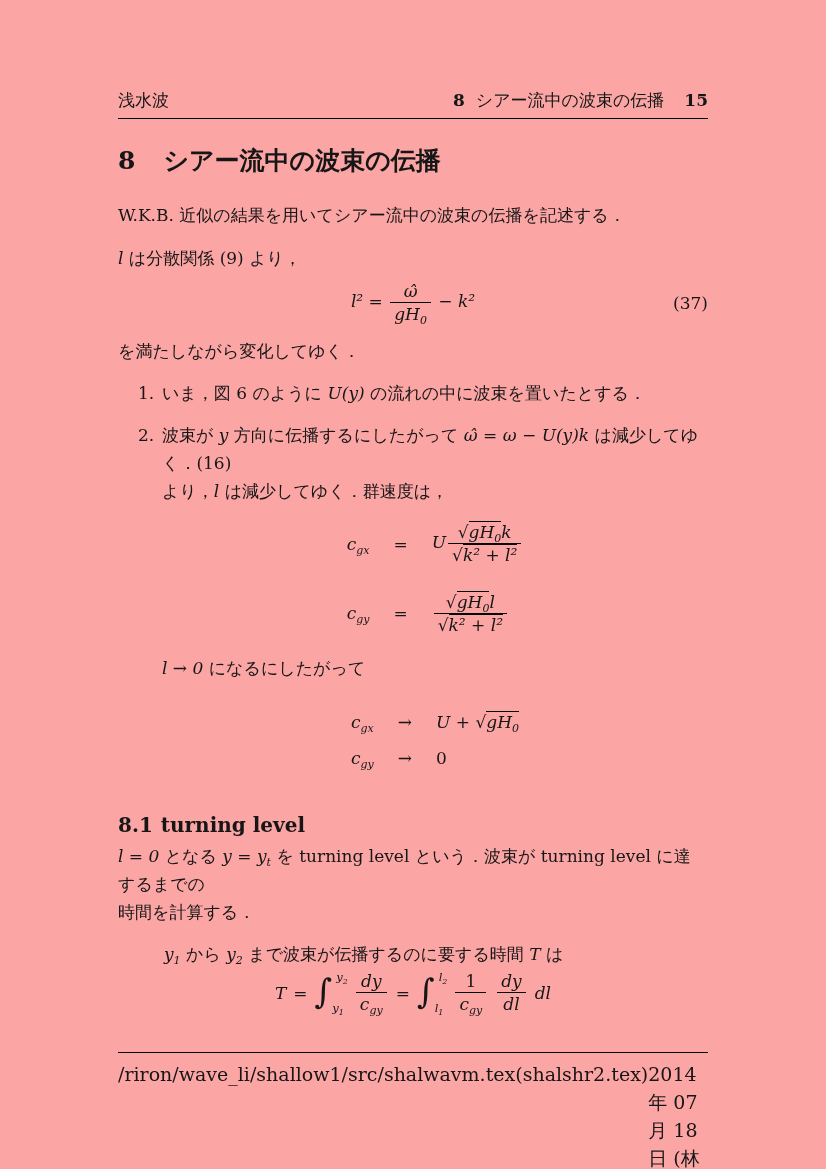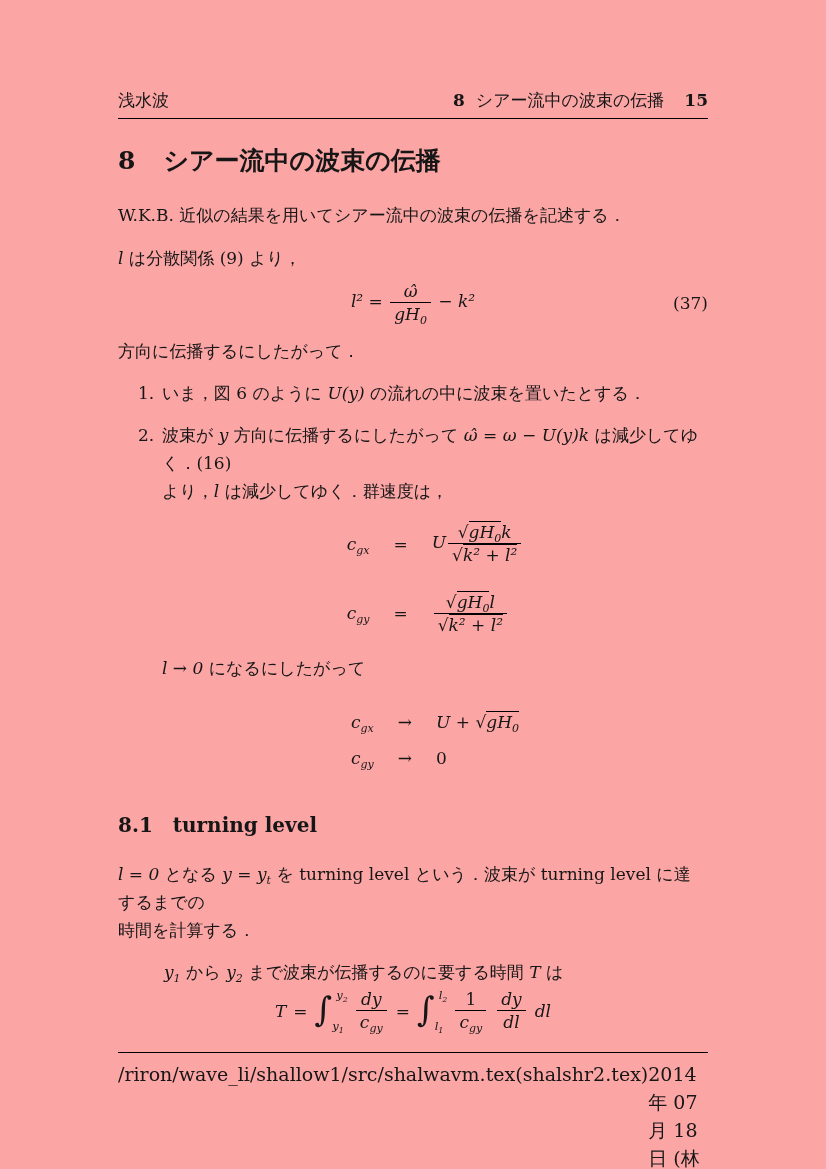--- a/index.html
+++ b/index.html
@@ -21,27 +21,27 @@
   .running-header { display:flex; justify-content:space-between; align-items:baseline; }
   .rh-right { white-space:nowrap; }
   .b { font-weight: bold; }
   .rh-page { margin-left: 20px; }
   .header-rule { border:0; border-top:1.4px solid #000; margin:4px 0 0 0; }
 
   
   h1 { font-size:25px; line-height:32px; font-weight:bold; margin:26px 0 0 0; }
   h1 .secnum { margin-right:28px; }
   h2 { font-size:20px; line-height:26px; font-weight:bold; margin:40px 0 0 0; }
-  h2 .secnum { margin-right:20px;text-align:right; }
+  h2 .secnum { margin-right:8px;text-align:right; }
 
   p { margin:0; }
   .p-intro   { margin-top:24px; }
   .p-disp    { margin-top:15px; }
   .p-satisfy { margin-top:12px; }
-  .p-turn    { margin-top:22px; }
+  .p-turn    { margin-top:4px; }
   .p-time    { margin-top:14px;margin-left:46px; }
   .p-here    { margin-top:12px; }
 
   .mi { font-style: italic; }
   sub { font-size:11px; font-style:italic; line-height:0; }
 
   
   .eq37 { position:relative; text-align:center; margin-top:8px; }
   .eq-tag { position:absolute; right:0; top:50%; transform:translateY(-50%); font-style:normal; }
   .frac { display:inline-block; vertical-align:middle; text-align:center; line-height:1.3; padding:0 2px; }
@@ -106,21 +106,21 @@
 
     <div class="eq37">
       <span class="mi">l²</span>
       <span>=</span>
       <span class="frac"><span class="num mi">ω̂</span><span class="den"><span class="mi">gH</span><sub>0</sub></span></span>
       <span>−</span>
       <span class="mi">k²</span>
       <span class="eq-tag">(37)</span>
     </div>
 
-    <p class="p-satisfy">方向に伝播するにしたがって．</p>
+    <p class="p-satisfy">を満たしながら変化してゆく．</p>
 
     <div class="list">
 
       <div class="item">
         <span class="label">1.</span>
         <span>いま，図 6 のように </span><span class="mi">U(y)</span><span> の流れの中に波束を置いたとする．</span>
       </div>
 
       <div class="item">
         <span class="label">2.</span>

